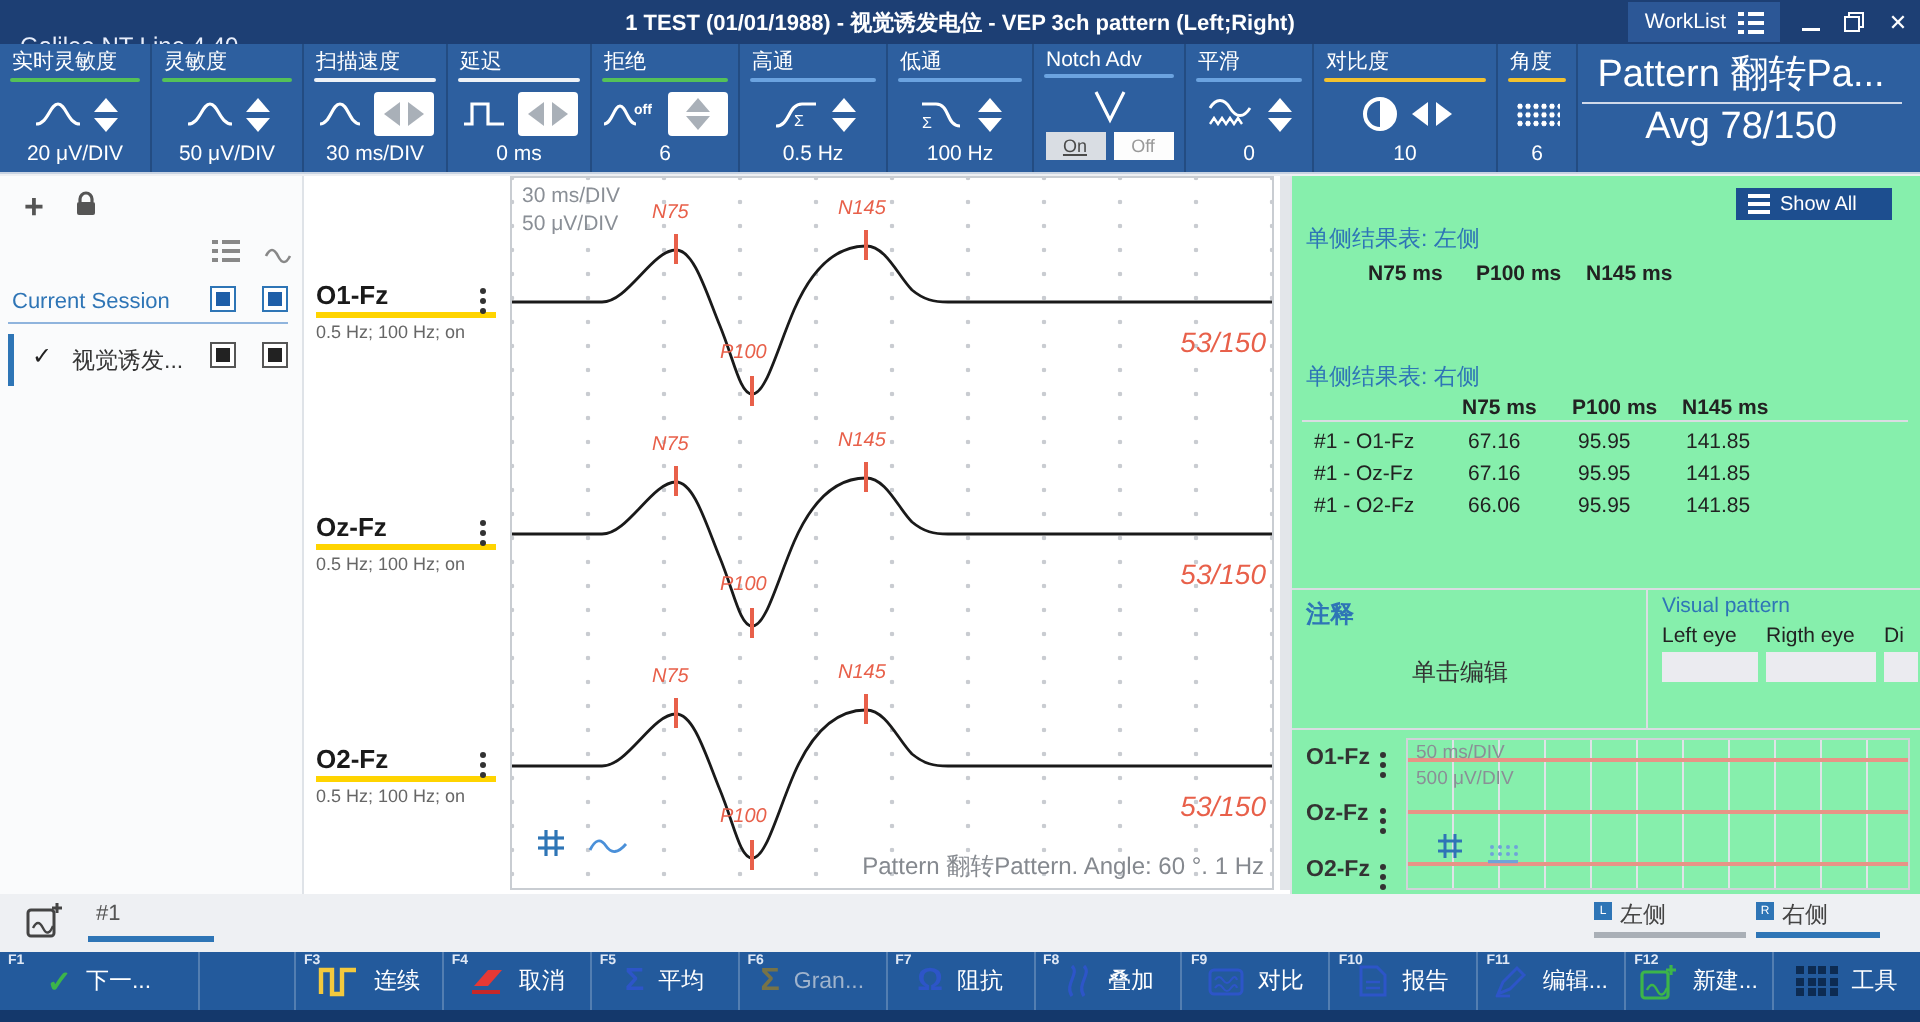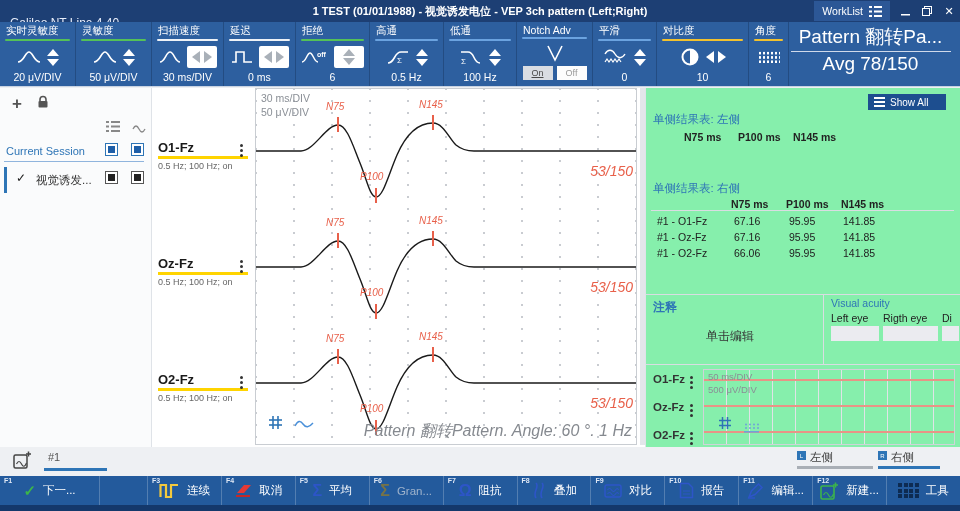--- a/index.html
+++ b/index.html
@@ -66,21 +66,21 @@
 
   
   #chartbox { position:absolute; left:103px; top:0; width:382px; height:357px; border:1px solid #c9cdd2; background:#fff;
     background-image:radial-gradient(circle,#c9ccd1 1px, transparent 1.3px); background-size:38px 12px; background-position:19px 6px; overflow:hidden; }
   .scale-lbl { position:absolute; font-size:10.5px; color:#8a8f96; }
   .trace { position:absolute; left:0; width:382px; height:126px;font-style:italic; }
   .trace svg { position:absolute; left:0; top:0; }
   .mk { position:absolute; font-size:10px; color:#e8604a; }
   .tick { position:absolute; width:2px; height:15px; background:#e8604a; }
   .cnt { position:absolute; right:5px; top:72px; font-size:14px; color:#e8604a; }
-  #chart-caption { position:absolute; right:4px; bottom:2px; font-size:16px; color:#85898f;font-style:italic; }
+  #chart-caption { position:absolute; right:4px; bottom:2px; font-size:12px; color:#85898f; }
   #chart-grid-icon { position:absolute; left:12px; bottom:10px; cursor:pointer; }
   #chart-wave-icon { position:absolute; left:38px; bottom:10px; cursor:pointer; }
   #chart-scroll { position:absolute; left:486px; top:0; width:6px; height:357px; background:#e3e6ea; }
 
   
   #rightpanel { position:absolute; left:645px; top:0; width:315px; height:359px; background:#86efac; border-left:1px solid #dfe3e8; }
   #show-all { position:absolute; left:222px; top:6px; width:78px; height:16px; background:#1d4e8f; color:#fff; font-size:10px; display:flex; align-items:center; gap:5px; padding:0 6px; cursor:pointer; }
   .res-title { position:absolute; font-size:11.5px; color:#2e75b6; white-space:nowrap; }
   .res-head { position:absolute; font-size:10.5px; font-weight:bold; color:#222; }
   .res-cell { position:absolute; font-size:10.5px; color:#222; }
@@ -508,21 +508,21 @@
     <span class="res-cell" style="left:11px;top:159px">#1 - O2-Fz</span>
     <span class="res-cell" style="left:88px;top:159px">66.06</span>
     <span class="res-cell" style="left:143px;top:159px">95.95</span>
     <span class="res-cell" style="left:197px;top:159px">141.85</span>
 
     <div id="annot-sep"></div>
     <div id="annot-vsep"></div>
     <div id="annot-title">注释</div>
     <div id="annot-edit">单击编辑</div>
 
-    <div id="va-title">Visual acuity</div>
+    <div id="va-title">Visual pattern</div>
     <span class="va-head" style="left:185px">Left eye</span>
     <span class="va-head" style="left:237px">Rigth eye</span>
     <span class="va-head" style="left:296px">Di</span>
     <div class="va-box" style="left:185px;width:48px"></div>
     <div class="va-box" style="left:237px;width:55px"></div>
     <div class="va-box" style="left:296px;width:17px"></div>
 
     <div id="mini-sep"></div>
     <span class="mini-ch" style="top:285px">O1-Fz</span>
     <div class="vdots mini-dots" style="top:286px">

